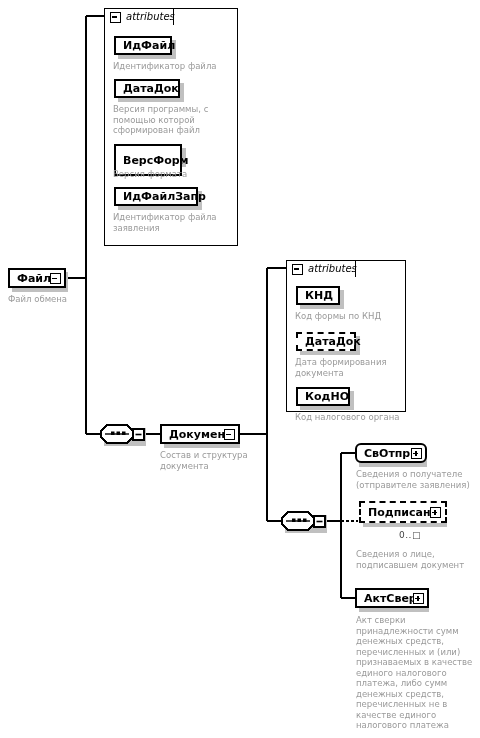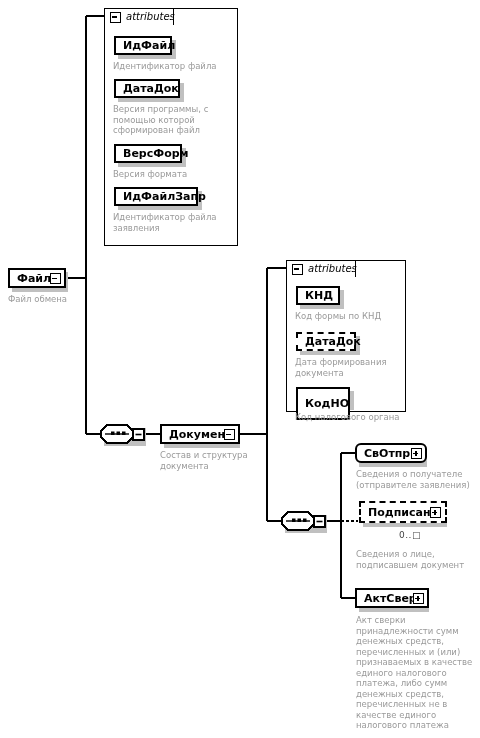--- a/index.html
+++ b/index.html
@@ -178,21 +178,21 @@
 
   <div class="shadow" style="left:118px; top:83px; width:66px; height:19px;"></div>
   <div class="node" style="left:114px; top:79px; width:66px; height:19px;">
     <span class="nlabel">ДатаДок</span>
   </div>
   <div class="desc" style="left:113px; top:104px; width:126px;">Версия программы, с
 помощью которой
 сформирован файл</div>
 
   <div class="shadow" style="left:118px; top:148px; width:68px; height:19px;"></div>
-  <div class="node" style="left:114px; top:144px; width:68px; height:19px;">
+  <div class="node" style="left:114px; top:144px; width:68px; height:32px;">
     <span class="nlabel">ВерсФорм</span>
   </div>
   <div class="desc" style="left:113px; top:169px; width:126px;">Версия формата</div>
 
   <div class="shadow" style="left:118px; top:191px; width:84px; height:19px;"></div>
   <div class="node" style="left:114px; top:187px; width:84px; height:19px;">
     <span class="nlabel">ИдФайлЗапр</span>
   </div>
   <div class="desc" style="left:113px; top:212px; width:126px;">Идентификатор файла
 заявления</div>
@@ -236,21 +236,21 @@
   <div class="desc" style="left:295px; top:311px; width:115px;">Код формы по КНД</div>
 
   <div class="shadow" style="left:300px; top:336px; width:60px; height:19px;"></div>
   <div class="node optional" style="left:296px; top:332px; width:60px; height:19px;">
     <span class="nlabel">ДатаДок</span>
   </div>
   <div class="desc" style="left:295px; top:357px; width:115px;">Дата формирования
 документа</div>
 
   <div class="shadow" style="left:300px; top:391px; width:54px; height:19px;"></div>
-  <div class="node" style="left:296px; top:387px; width:54px; height:33px;">
+  <div class="node" style="left:296px; top:387px; width:54px; height:19px;">
     <span class="nlabel">КодНО</span>
   </div>
   <div class="desc" style="left:295px; top:412px; width:118px;">Код налогового органа</div>
 
   <div class="shadow" style="left:285px; top:515px; width:42px; height:18px;"></div>
   <svg style="position:absolute; left:281px; top:511px;" width="46" height="20" viewBox="0 0 46 20">
     <polygon points="7,1 27,1 33,7 33,13 27,19 7,19 1,13 1,7" fill="#fff" stroke="#000" stroke-width="1.6" shape-rendering="crispEdges"></polygon>
     <line x1="5" y1="10" x2="29" y2="10" stroke="#000" stroke-width="1.4"></line>
     <rect x="11" y="7.5" width="3.5" height="3.5" fill="#000"></rect>
     <rect x="16.5" y="7.5" width="3.5" height="3.5" fill="#000"></rect>

